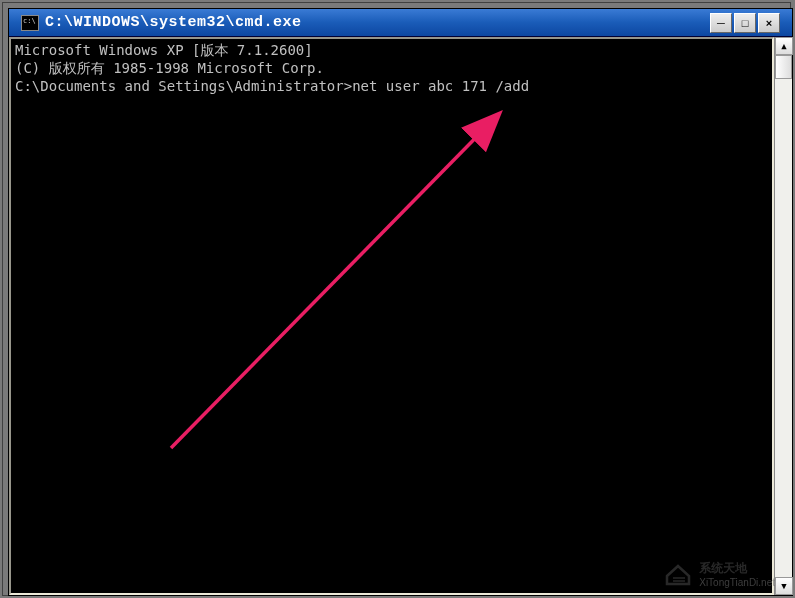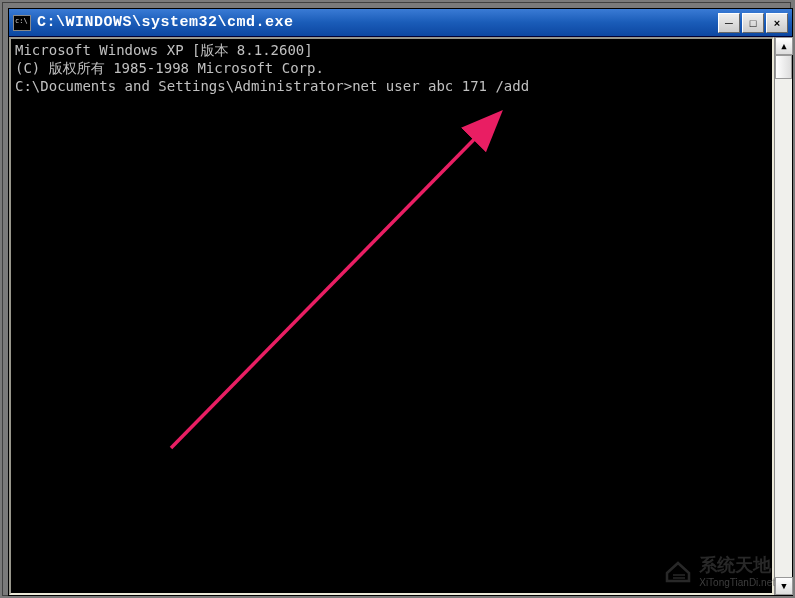--- a/index.html
+++ b/index.html
@@ -31,21 +31,21 @@
       width: 785px;
       height: 588px;
       border: 1px solid #000;
     }
     .titlebar {
       height: 28px;
       background: linear-gradient(to bottom, #3a7bd5 0%, #1a5cb8 50%, #0d47a1 100%);
       border-bottom: 1px solid #003;
       display: flex;
       align-items: center;
-      padding: 0 4px;
+      padding: 0 12px;
       position: relative;
     }
     .titlebar-icon {
       width: 18px;
       height: 16px;
       background: #000;
       border: 1px solid #888;
       margin-right: 6px;
       position: relative;
       display: flex;
@@ -167,21 +167,21 @@
       width: 30px;
       height: 24px;
     }
     .watermark-text {
       display: flex;
       flex-direction: column;
       font-family: "Microsoft YaHei", sans-serif;
     }
     .watermark-main {
       color: #444;
-      font-size: 18px;
+      font-size: 12px;
       font-weight: bold;
     }
     .watermark-sub {
       color: #666;
       font-size: 10px;
     }
   </style>
 </head>
 <body>
 
@@ -190,21 +190,21 @@
     <div class="titlebar">
       <div class="titlebar-icon"></div>
       <div class="titlebar-text">C:\WINDOWS\system32\cmd.exe</div>
       <div class="window-controls">
         <div class="win-btn">─</div>
         <div class="win-btn">□</div>
         <div class="win-btn">×</div>
       </div>
     </div>
     <div class="content-area">
-      <div class="console-body"><span class="console-line">Microsoft Windows XP [版本 8.1.2600]</span><span class="console-line">(C) 版权所有 1985-1998 Microsoft Corp.</span><span class="console-line"></span><span class="console-line"><span>C:\Documents and Settings\Administrator&gt;</span><span>net user abc 171 /add</span></span></div>
+      <div class="console-body"><span class="console-line">Microsoft Windows XP [版本 7.1.2600]</span><span class="console-line">(C) 版权所有 1985-1998 Microsoft Corp.</span><span class="console-line"></span><span class="console-line"><span>C:\Documents and Settings\Administrator&gt;</span><span>net user abc 171 /add</span></span></div>
       <div class="scrollbar">
         <div class="scroll-btn">▲</div>
         <div class="scroll-track">
           <div class="scroll-thumb"></div>
         </div>
         <div class="scroll-btn">▼</div>
       </div>
     </div>
   </div>
 </div>

